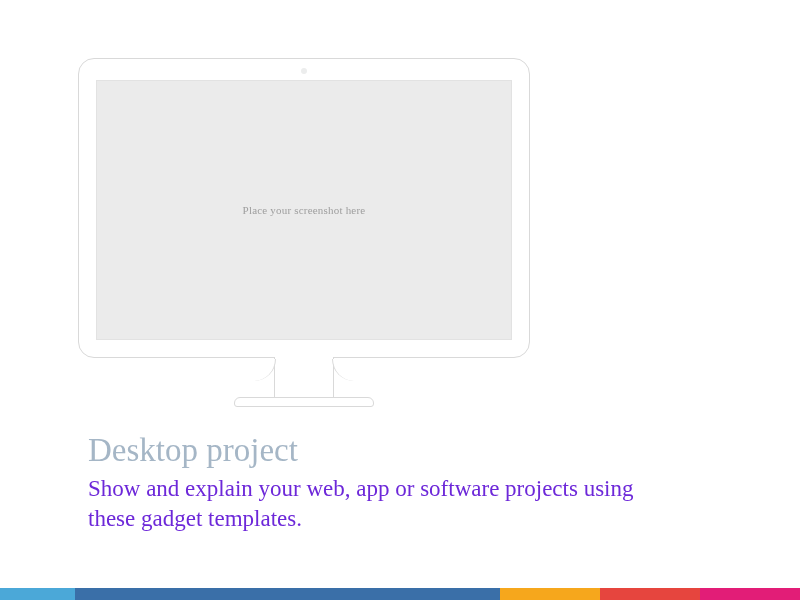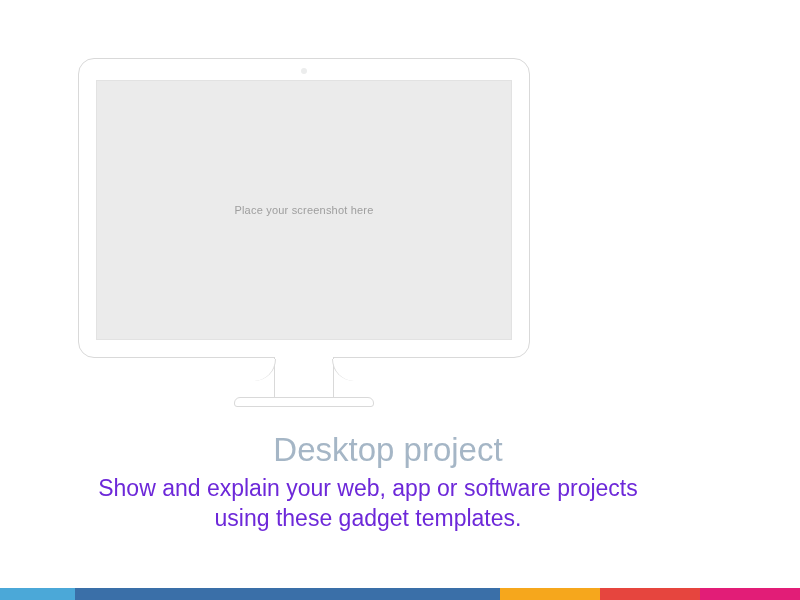--- a/index.html
+++ b/index.html
@@ -1,15 +1,15 @@
 <!DOCTYPE html>
 <html><head>
 <meta charset="utf-8">
 <style>
-  * { box-sizing: border-box; margin: 0; padding: 0; }
+  * { box-sizing: border-box; margin: 0; padding: 0; font-family: Liberation Serif, serif; }
   html, body { width: 800px; height: 600px; font-family: "Segoe UI", "Helvetica Neue", Arial, sans-serif; background: #fff; overflow: hidden; }
 
   .slide {
     position: relative;
     width: 800px;
     height: 600px;
     background: #ffffff;
   }
 
   .monitor-wrap {
@@ -90,21 +90,20 @@
     border: 1px solid #d9d9d9;
     border-radius: 6px 6px 3px 3px;
     background: #fff;
   }
 
   .text-block {
     position: absolute;
     left: 88px;
     top: 432px;
     width: 600px;
-    text-align: center;
   }
 
   .title {
     font-size: 33px;
     font-weight: 400;
     color: #a5b6c6;
     line-height: 1.1;
     margin-bottom: 6px;
   }
 

